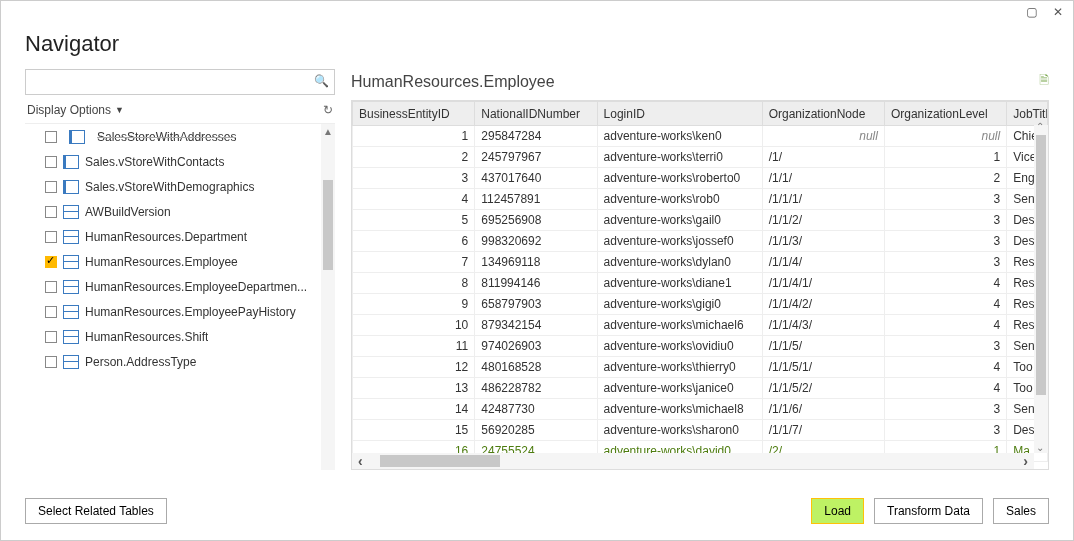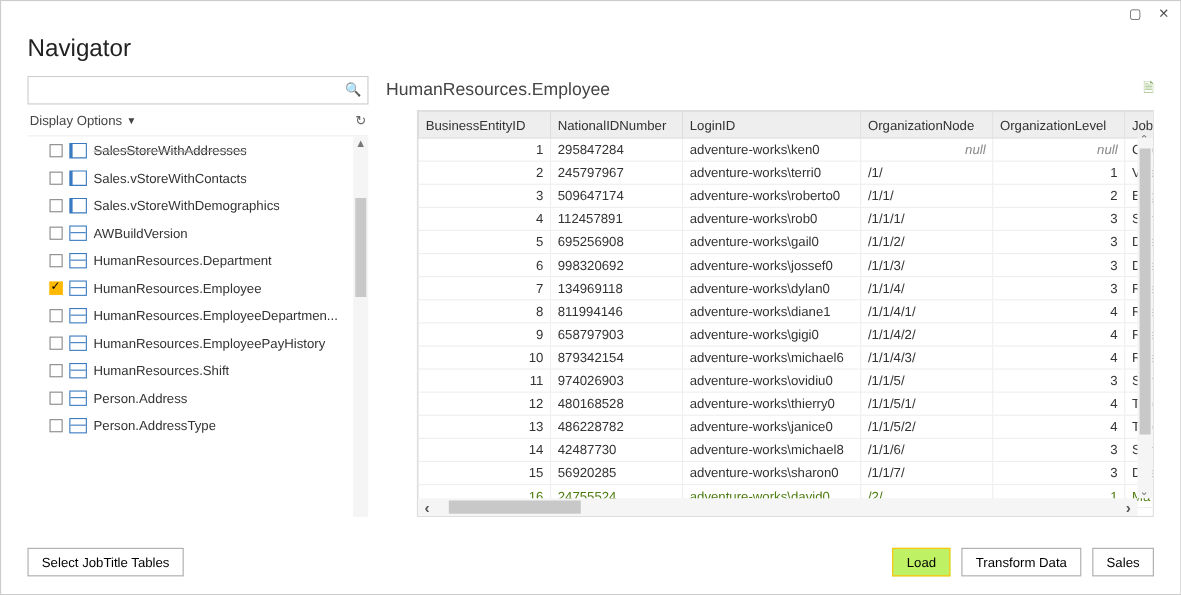--- a/index.html
+++ b/index.html
@@ -13,38 +13,38 @@
 .left { width: 310px; display: flex; flex-direction: column; }
 .searchrow { position: relative; margin-bottom: 6px; }
 .searchrow input { width: 100%; height: 26px; border: 1px solid #ccc; padding: 2px 24px 2px 6px; font-size: 12px; }
 .searchrow .sicon { position: absolute; right: 6px; top: 5px; color: #c59836; }
 .options-row { display: flex; align-items: center; justify-content: space-between; padding: 2px 2px 6px 2px; color: #444; }
 .options-row .lbl { display: flex; align-items: center; gap: 4px; cursor: pointer; }
 .options-row .ricon { color: #666; cursor: pointer; }
 .tree-wrap { flex: 1; border-top: 1px solid #eee; position: relative; overflow: hidden; }
 .tree { position: absolute; inset: 0 14px 0 0; overflow: hidden; }
 .tree-item { display: flex; align-items: center; height: 25px; padding-left: 20px; gap: 6px; white-space: nowrap; cursor: pointer; }
-.tree-item.partial { color: #aaa; text-decoration: line-through; }
+.tree-item.partial { color: #aaa; text-decoration: line-through; gap: 12px; }
 .tree-item .cb { width: 12px; height: 12px; border: 1px solid #888; background: #fff; flex-shrink: 0; }
 .tree-item .cb.checked { background: #ffb900; border-color: #ffb900; position: relative; }
 .tree-item .cb.checked::after { content: "✓"; position: absolute; top: -3px; left: 0px; font-size: 11px; color: #000; }
 .tree-item .ticon { width: 16px; height: 14px; flex-shrink: 0; }
 .tree-item .ticon.view { border: 1px solid #3a7ac0; border-left: 3px solid #3a7ac0; background: #fff; }
 .tree-item .ticon.table { display: flex; flex-direction: column; border: 1px solid #3a7ac0; }
 .tree-item .ticon.table::before, .tree-item .ticon.table::after { content: ""; flex: 1; border-bottom: 1px solid #3a7ac0; }
 .tree-item .ticon.table::after { border-bottom: none; }
 .tree-item .txt { overflow: hidden; text-overflow: ellipsis; font-size: 12px; color: #333; }
 .tree-scroll { position: absolute; right: 0; top: 0; bottom: 0; width: 14px; background: #f5f5f5; }
 .tree-thumb { position: absolute; left: 2px; right: 2px; top: 56px; height: 90px; background: #c8c8c8; }
 .tree-arrow-up { position: absolute; top: 2px; left: 2px; color: #777; font-size: 10px; }
 .right { flex: 1; display: flex; flex-direction: column; overflow: hidden; }
 .right-head { display: flex; justify-content: space-between; align-items: center; padding: 2px 0 8px 0; }
 .right-head h2 { font-size: 16px; font-weight: 400; color: #444; }
 .right-head .picon { color: #7ba84f; cursor: pointer; }
-.grid-wrap { flex: 1; position: relative; border: 1px solid #ddd; overflow: hidden; margin-left: 28px; }
+.grid-wrap { flex: 1; position: relative; border: 1px solid #ddd; overflow: hidden; }
 table { border-collapse: collapse; width: 100%; table-layout: fixed; }
 th { background: #eeeeee; border: 1px solid #ddd; padding: 4px 6px; text-align: left; font-weight: 400; font-size: 12px; color: #333; height: 24px; overflow: hidden; white-space: nowrap; }
 td { border: 1px solid #eee; padding: 2px 6px; font-size: 12px; height: 21px; white-space: nowrap; overflow: hidden; }
 td.num { text-align: right; }
 td.null { text-align: right; font-style: italic; color: #888; }
 tbody tr.cut td { color: #4d7c0f; }
 .col-be { width: 120px; } .col-nid { width: 120px; } .col-login { width: 162px; } .col-org { width: 120px; } .col-lvl { width: 120px; } .col-job { width: 40px; }
 .grid-vscroll { position: absolute; right: 0; top: 24px; bottom: 16px; width: 14px; background: #f5f5f5; }
 .grid-vthumb { position: absolute; left: 2px; right: 2px; top: 10px; height: 260px; background: #c8c8c8; }
 .grid-varr-down { position: absolute; bottom: 0; left: 2px; font-size: 10px; color: #777; }
@@ -125,25 +125,20 @@
               <span class="txt">HumanResources.EmployeePayHistory</span>
             </div>
             <div class="tree-item">
               <span class="cb"></span>
               <span class="ticon table"></span>
               <span class="txt">HumanResources.Shift</span>
             </div>
             <div class="tree-item">
               <span class="cb"></span>
               <span class="ticon table"></span>
-              <span class="txt">Person.Address</span>
-            </div>
-            <div class="tree-item">
-              <span class="cb"></span>
-              <span class="ticon table"></span>
               <span class="txt">Person.AddressType</span>
             </div>
           </div>
         <div class="tree-scroll">
           <span class="tree-arrow-up">▲</span>
           <div class="tree-thumb"></div>
         </div>
       </div>
     </div>
     <div class="right">
@@ -183,21 +178,21 @@
               <tr>
                 <td class="num">2</td>
                 <td>245797967</td>
                 <td>adventure-works\terri0</td>
                 <td>/1/</td>
                 <td class="num">1</td>
                 <td>Vice</td>
               </tr>
               <tr>
                 <td class="num">3</td>
-                <td>509647174</td>
+                <td>437017640</td>
                 <td>adventure-works\roberto0</td>
                 <td>/1/1/</td>
                 <td class="num">2</td>
                 <td>Eng</td>
               </tr>
               <tr>
                 <td class="num">4</td>
                 <td>112457891</td>
                 <td>adventure-works\rob0</td>
                 <td>/1/1/1/</td>
@@ -309,20 +304,20 @@
         </div>
         <div class="grid-hscroll">
           <span class="grid-harr-l">‹</span>
           <div class="grid-hthumb"></div>
           <span class="grid-harr-r">›</span>
         </div>
       </div>
     </div>
   </div>
   <div class="footer">
-    <button class="btn">Select JobTitle Tables</button>
+    <button class="btn">Select Related Tables</button>
     <div class="footer-right">
       <button class="btn primary">Load</button>
       <button class="btn">Transform Data</button>
       <button class="btn">Sales</button>
     </div>
   </div>
 </div>
 
 </body></html>

